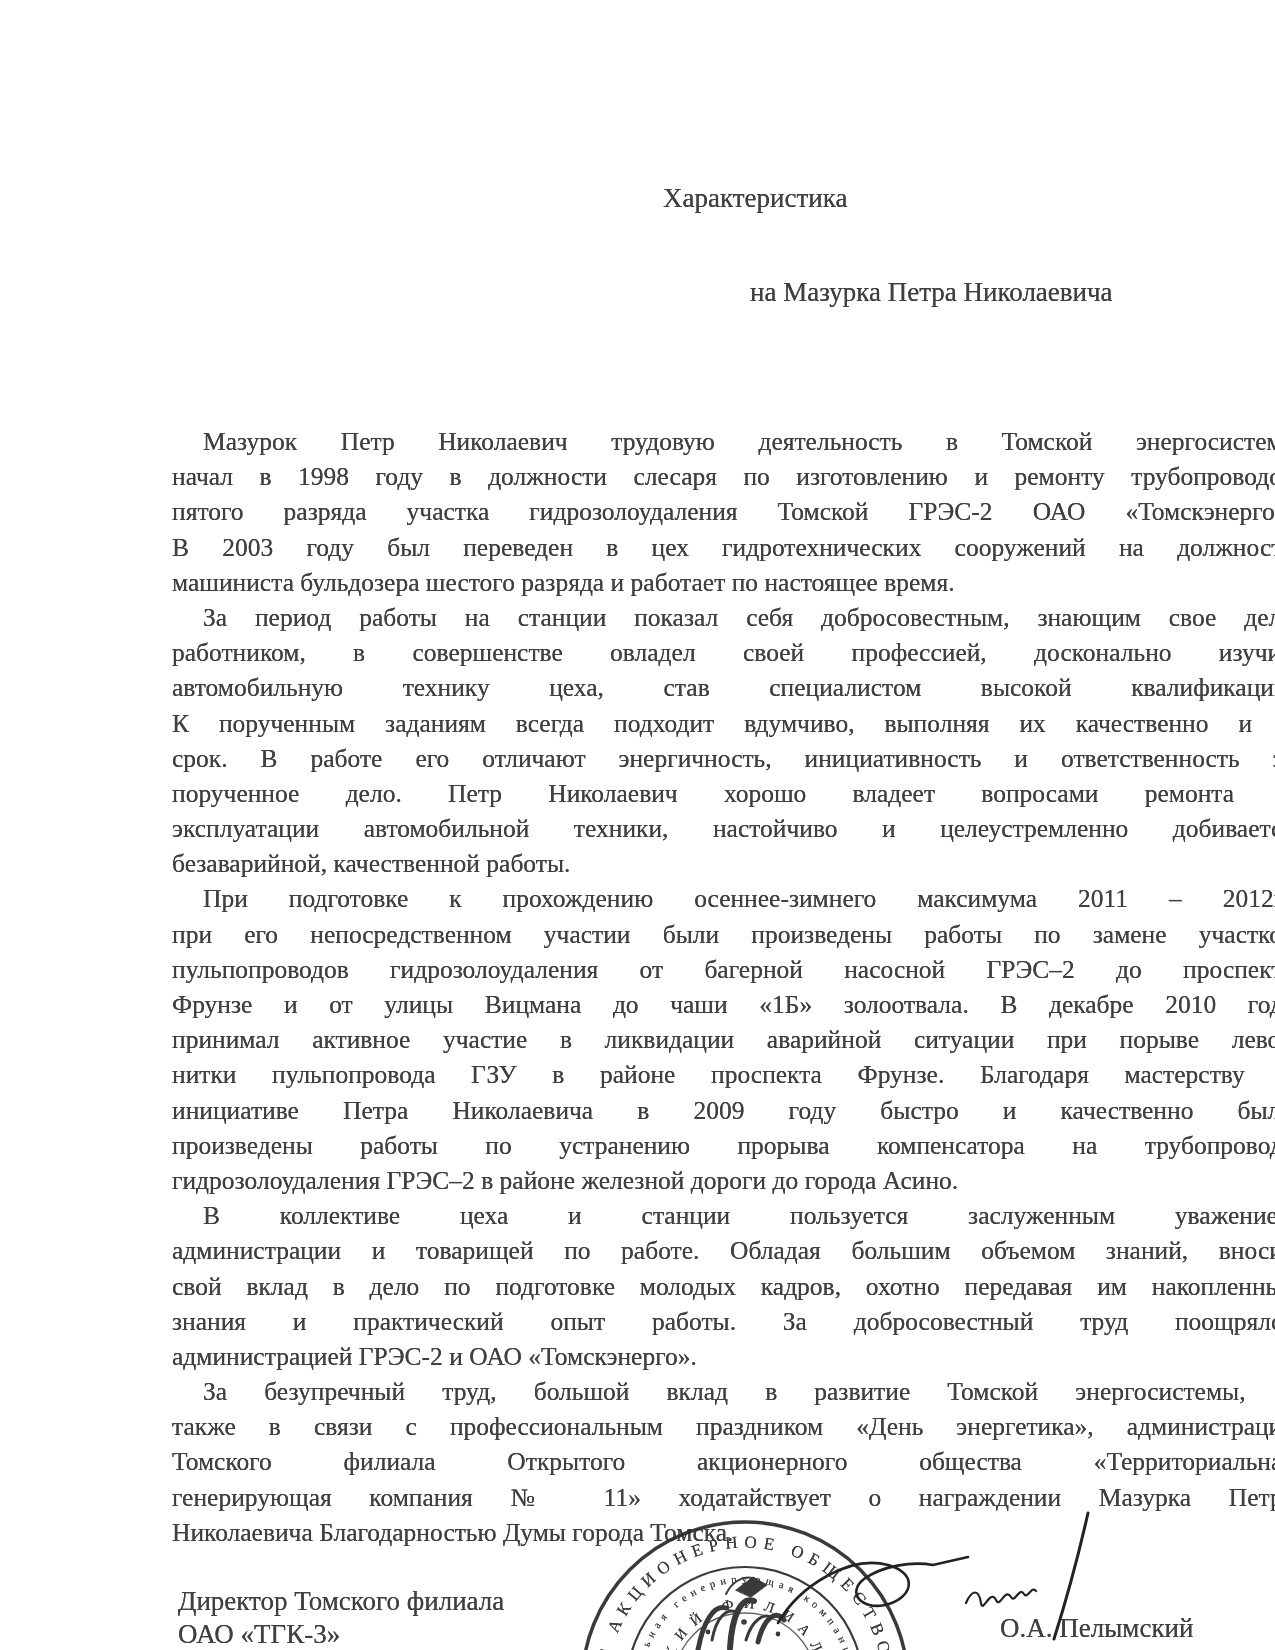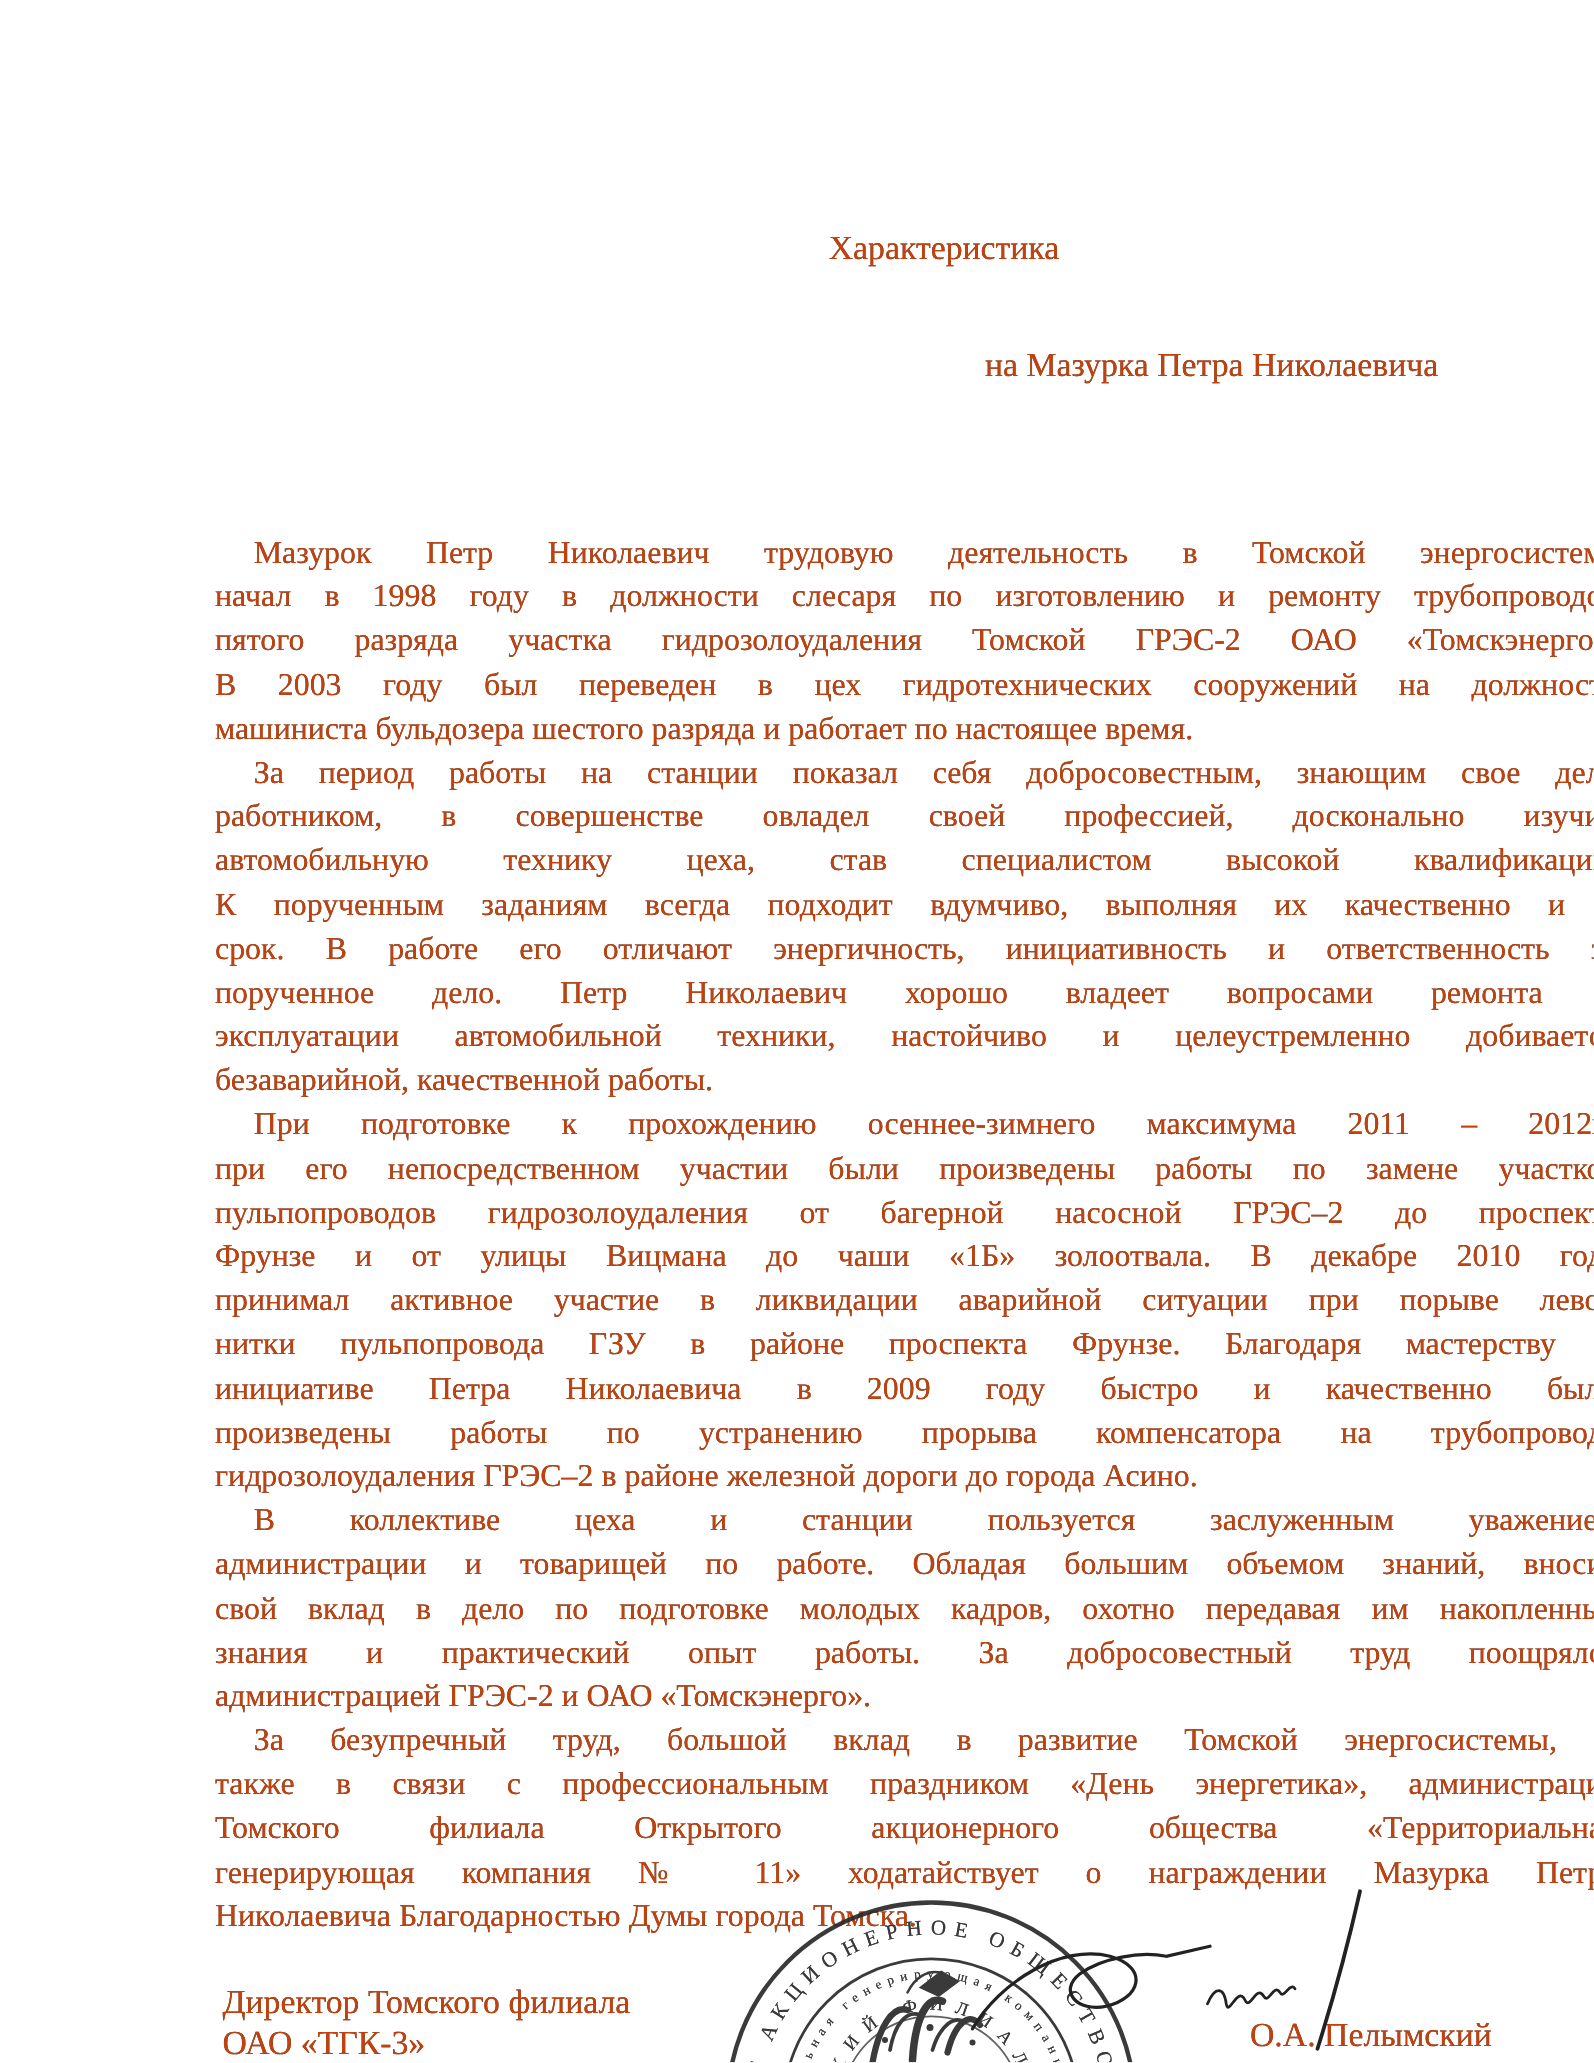--- a/index.html
+++ b/index.html
@@ -3,35 +3,34 @@
 <meta charset="utf-8">
 <style>
   html,body{margin:0;padding:0;background:#ffffff;}
   .page{
     position:relative;
     width:1275px;
     height:1650px;
     background:#ffffff;
     overflow:hidden;
     font-family:"Liberation Serif", serif;
-    color:#c2410c;
+    color:#404040;
     text-shadow:0 0 0.5px rgba(20,20,20,0.8);
   }
   .title{
     position:absolute;
     left:663px; top:183px;
     font-size:27px;
   }
   .addr{
     position:absolute;
     left:750px; top:276px;
     font-size:27px;
     line-height:33.5px;
     white-space:nowrap;
-    margin-left:38px;
   }
   .body-text{
     position:absolute;
     left:172px; top:424px;
     width:1122px;
     font-size:25.5px;
   }
   .bline{
     height:35.2px;
     line-height:35.2px;

